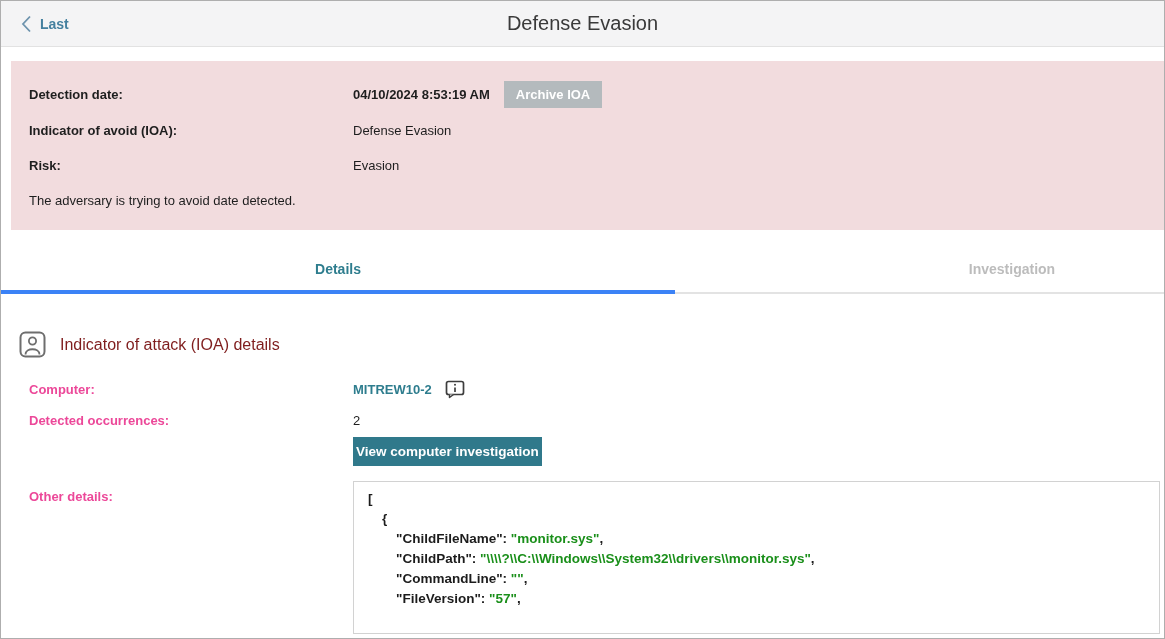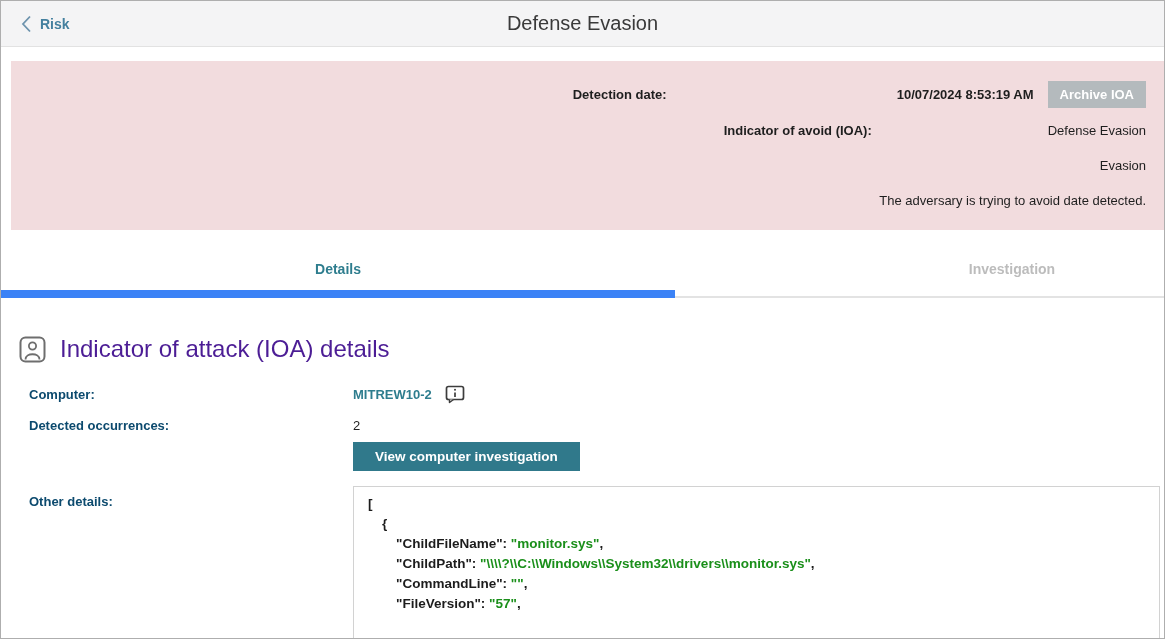--- a/index.html
+++ b/index.html
@@ -27,50 +27,50 @@
   .page-title {
     position: absolute; left: 0; right: 0; text-align: center;
     font-size: 20px; font-weight: 400; color: #3a3a3a; margin: 0;
   }
   
   .summary {
     margin: 14px 0 0 10px;
     background: #f2dcde;
     padding: 20px 18px 8px 18px;
   }
-  .srow { display: flex; align-items: center; min-height: 26px; margin-bottom: 9px; justify-content: flex-end; }
+  .srow { display: flex; align-items: center; min-height: 26px; margin-bottom: 9px; }
   .slabel { width: 324px; flex-shrink: 0; font-weight: bold; font-size: 13px; color: #1e1e1e; }
   .svalue { font-size: 13px; color: #1e1e1e; display: flex; align-items: center; }
   .svalue.bold { font-weight: bold; }
   .archive-btn {
     margin-left: 14px; background: #b4babd; color: #fff;
     font-weight: bold; font-size: 13px; border: none;
     padding: 6px 12px; cursor: pointer; font-family: inherit;
   }
   
   .tabs { display: flex; width: 1348px; padding-top: 19px; }
   .tab {
     width: 674px; text-align: center; font-size: 14px; font-weight: bold;
     padding: 12px 0 13px 0; cursor: pointer;
   }
-  .tab.active { color: #2e7d8e; border-bottom: 8px solid #3b82f6; }
+  .tab.active { color: #2e7d8e; border-bottom: 4px solid #3b82f6; }
   .tab.inactive { color: #bcbcbc; border-bottom: 2px solid #e3e3e3; padding-bottom: 15px; }
   
   .section-head { display: flex; align-items: center; gap: 14px; margin: 37px 0 0 18px; }
-  .section-title { font-size: 24px; font-weight: 400; color: #4c1d95; margin: 0; }
+  .section-title { font-size: 16px; font-weight: 400; color: #7f1d1d; margin: 0; }
   .drow { display: flex; align-items: center; margin-left: 28px; margin-bottom: 14px; }
   .drow.first { margin-top: 22px; }
   .drow.top { align-items: flex-start; }
-  .dlabel { width: 324px; flex-shrink: 0; font-weight: bold; font-size: 13px; color: #0c4a6e; }
+  .dlabel { width: 324px; flex-shrink: 0; font-weight: bold; font-size: 13px; color: #ec4899; }
   .dvalue { font-size: 13px; color: #1e1e1e; display: flex; align-items: center; }
   .computer-link { color: #2e7d8e; font-weight: bold; font-size: 13px; cursor: pointer; text-decoration: none; }
   .info-icon { margin-left: 13px; display: inline-flex; cursor: pointer; }
   .invest-btn {
     background: #30798b; color: #fff; font-weight: bold; font-size: 13.5px;
-    border: none; padding: 7px 22px; cursor: pointer; font-family: inherit;
+    border: none; padding: 7px 3px; cursor: pointer; font-family: inherit;
     margin-top: -5px; margin-bottom: 3px; text-align: right;
   }
   .btn-row { margin-bottom: 16px; }
   
   .code-block {
     flex: 1; margin-right: 4px; margin-top: -4px;
     border: 1px solid #d2d2d2;
     padding: 7px 14px 24px 14px;
     font-family: "Liberation Sans", sans-serif;
     font-size: 13.5px; font-weight: bold; line-height: 20px;
@@ -85,40 +85,41 @@
 
 <div class="page">
 
   <header class="topbar">
     <a class="back">
       <span style="display:inline-flex;">
         <svg width="11" height="18" viewBox="0 0 11 18">
             <polyline points="9,1.5 2,9 9,16.5" fill="none" stroke="#6d93ad" stroke-width="1.8"></polyline>
           </svg>
       </span>
-      <span>Risk</span>
+      <span>Last</span>
     </a>
     <h1 class="page-title">Defense Evasion</h1>
   </header>
 
   <section class="summary">
     <div class="srow">
       <div class="slabel">Detection date:</div>
       <div class="svalue bold">
-        <span>10/07/2024 8:53:19 AM</span>
+        <span>04/10/2024 8:53:19 AM</span>
         <button class="archive-btn">Archive IOA</button>
       </div>
     </div>
     <div class="srow">
       <div class="slabel">Indicator of avoid (IOA):</div>
       <div class="svalue">
           <span>Defense Evasion</span>
         </div>
     </div>
     <div class="srow">
+      <div class="slabel">Risk:</div>
       <div class="svalue">
           <span>Evasion</span>
         </div>
     </div>
     <div class="srow">
       <div class="svalue">
           <span>The adversary is trying to avoid date detected.</span>
         </div>
     </div>
   </section>

